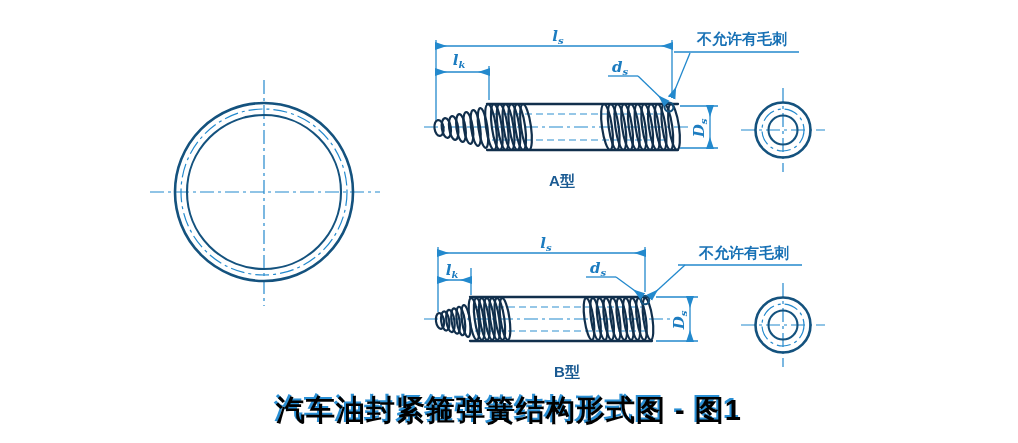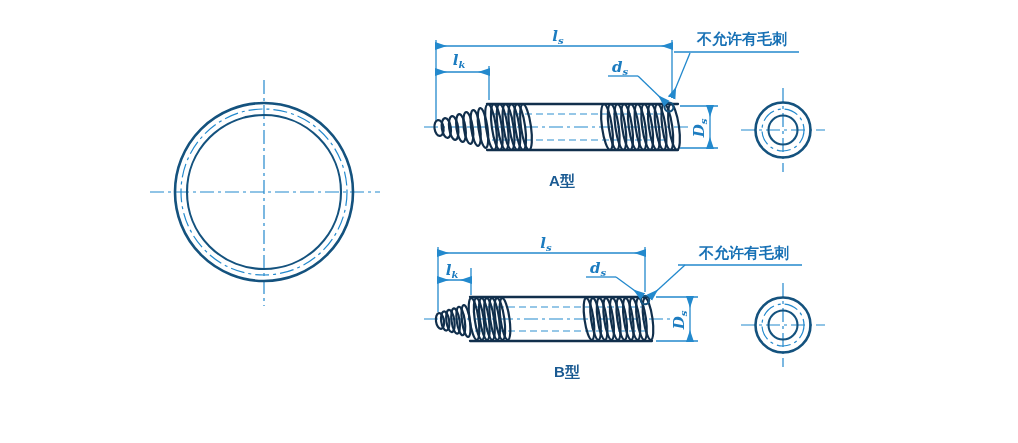--- a/index.html
+++ b/index.html
@@ -192,13 +192,14 @@
   </g>
   <g>
     <line class="cl" x1="741" y1="325" x2="825" y2="325"></line>
     <line class="cl" x1="783" y1="283" x2="783" y2="367"></line>
     <circle class="dk2" cx="783" cy="325" r="27.5"></circle>
     <circle class="cl" cx="783" cy="325" r="21"></circle>
     <circle class="dk3" cx="783" cy="325" r="14.5"></circle>
   </g>
 </svg>
 
+<div class="caption">汽车油封紧箍弹簧结构形式图 - 图1</div>
 </div>
 
 </body></html>

